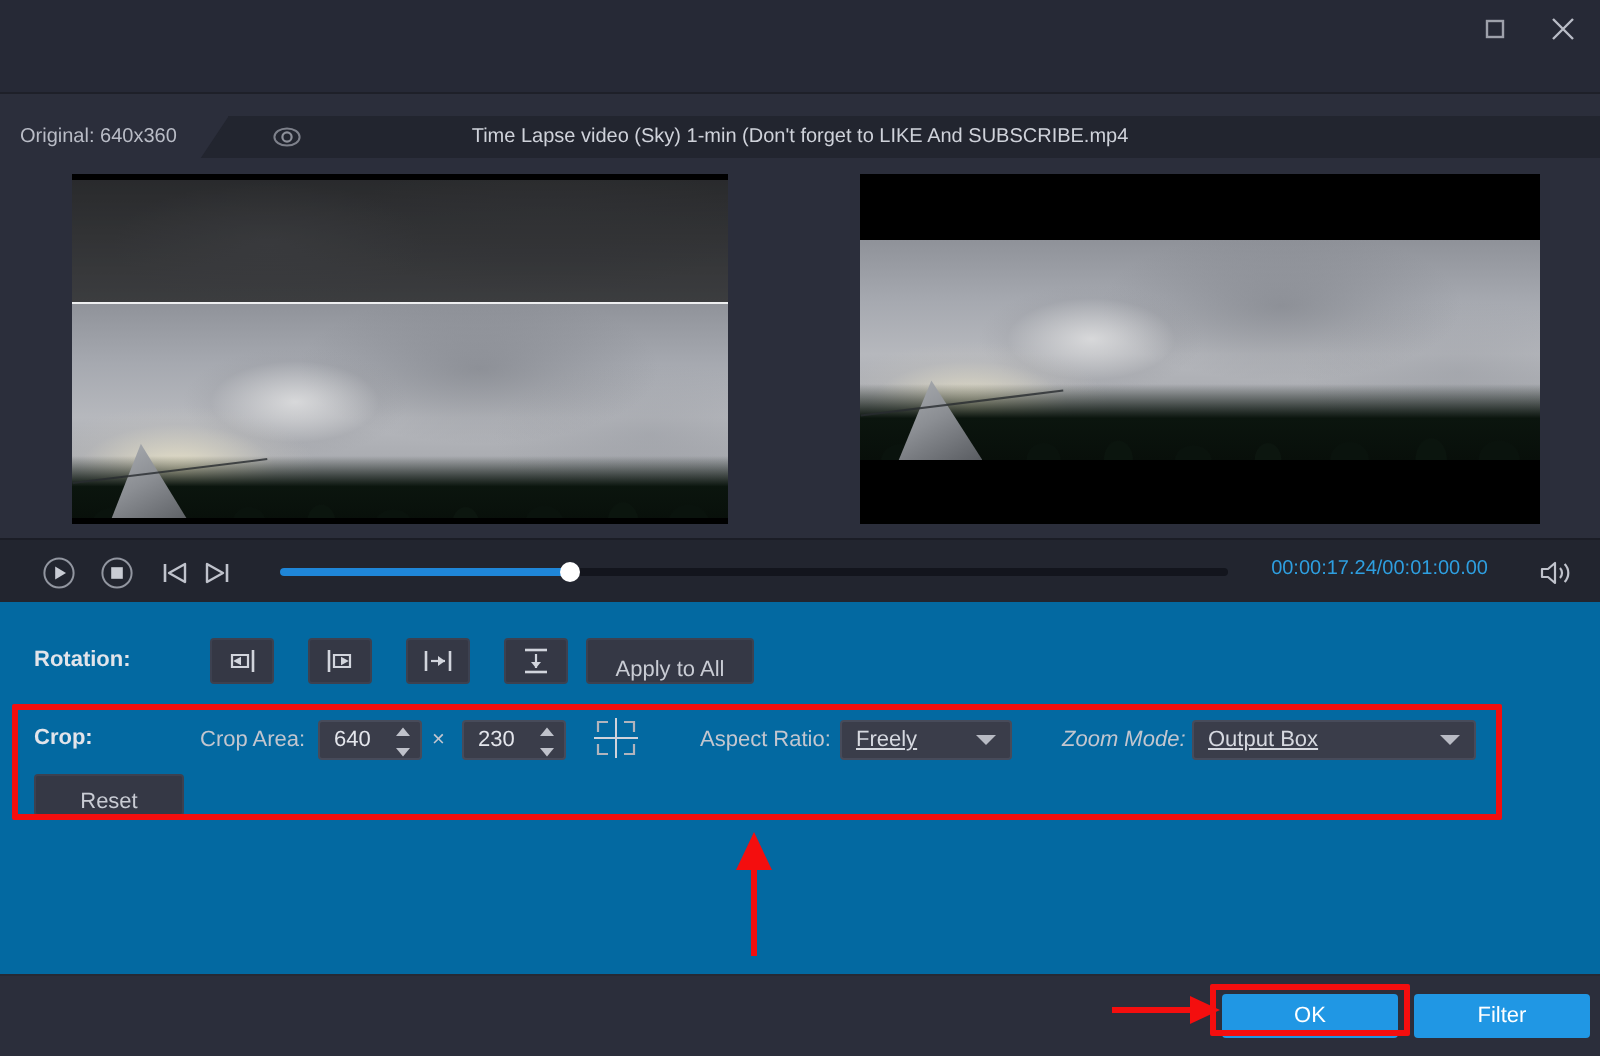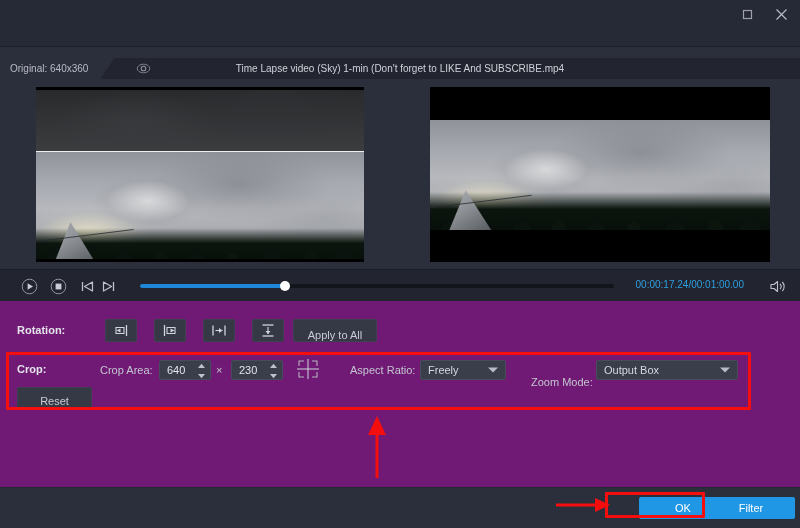--- a/index.html
+++ b/index.html
@@ -242,21 +242,21 @@
     width: 17px; height: 16px;
     display: flex; align-items: center; justify-content: center;
     cursor: pointer;
   }
 
   
   .settings {
     position: absolute;
     top: 301px; left: 0;
     width: 800px; height: 186px;
-    background: #701a75;
+    background: #0369a1;
   }
 
   .row-label {
     position: absolute;
     font-size: 11px;
     color: #e2e4ea;
     font-weight: bold;
   }
   .lbl { font-size: 11px; color: #c3c6cf; position: absolute; }
 
@@ -320,20 +320,21 @@
     position: absolute;
     height: 20px;
     background: #3a3d4a;
     border: 1px solid #474b5a;
     border-radius: 2px;
     display: flex; align-items: center;
     padding-left: 7px;
     font-size: 11px;
     color: #d6d9e0;
     cursor: pointer;
+    text-decoration: underline;
   }
   .dd-caret {
     position: absolute;
     right: 7px; top: 50%;
     transform: translateY(-50%);
     width: 0; height: 0;
     border-left: 5px solid transparent;
     border-right: 5px solid transparent;
     border-top: 5px solid #b8bbc4;
   }
@@ -371,21 +372,21 @@
     position: absolute;
     top: 9px;
     width: 88px; height: 22px;
     background: #2097e4;
     border: 0; border-radius: 2px;
     color: #fff;
     font-size: 11px;
     font-family: "Liberation Sans", sans-serif;
     cursor: pointer;
   }
-  .btn-ok     { left: 611px; margin-left: 28px; }
+  .btn-ok     { left: 611px; }
   .btn-cancel { left: 707px; }
 </style>
 </head>
 <body>
 
 <div class="app">
 
   <div class="titlebar">
     <div class="win-controls">
       <div class="win-btn">
@@ -568,21 +569,21 @@
       </svg>
     </div>
 
     <span class="lbl" style="left:350px; top:63px;">Aspect Ratio:</span>
 
     <div class="dd" style="left:420px; top:59px; width:86px;">
       <span>Freely</span>
       <span class="dd-caret"></span>
     </div>
 
-    <span class="lbl" style="left:531px; top:75px;">Zoom Mode:</span>
+    <span class="lbl" style="left:531px; top:63px;font-style:italic;">Zoom Mode:</span>
 
     <div class="dd" style="left:596px; top:59px; width:142px;">
       <span>Output Box</span>
       <span class="dd-caret"></span>
     </div>
 
     <div class="plain-btn" style="left:17px; top:86px; width:75px; height:21px;">
       <span>Reset</span>
     </div>
   </div>

